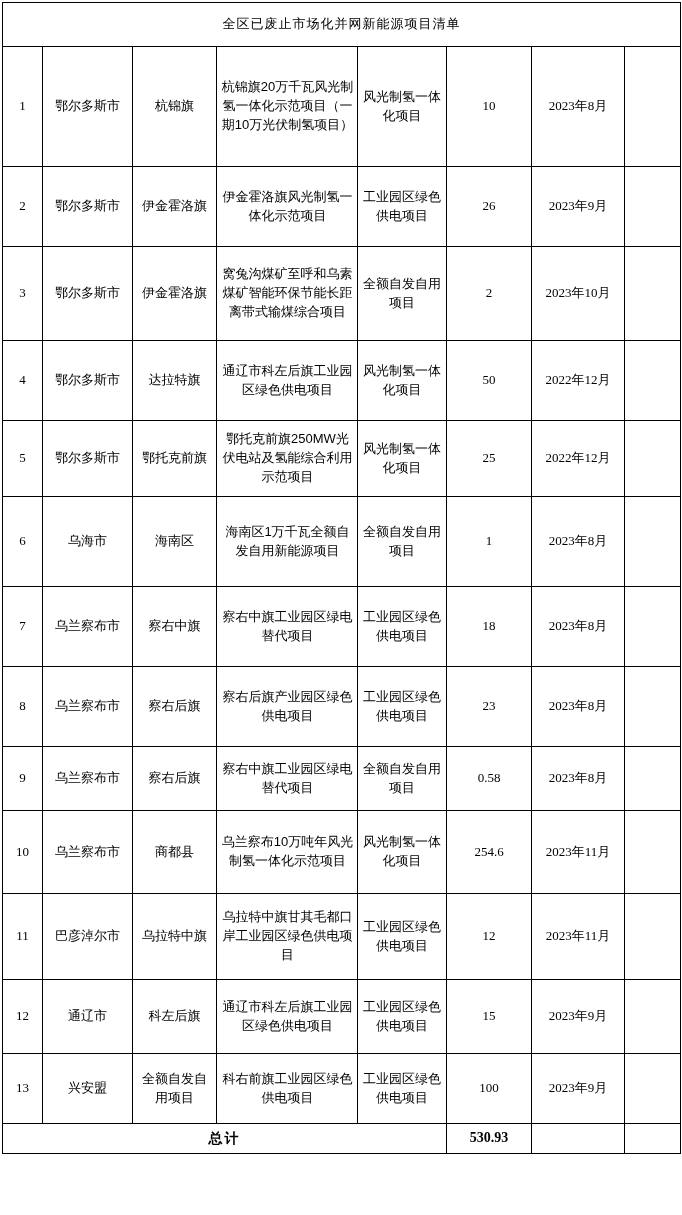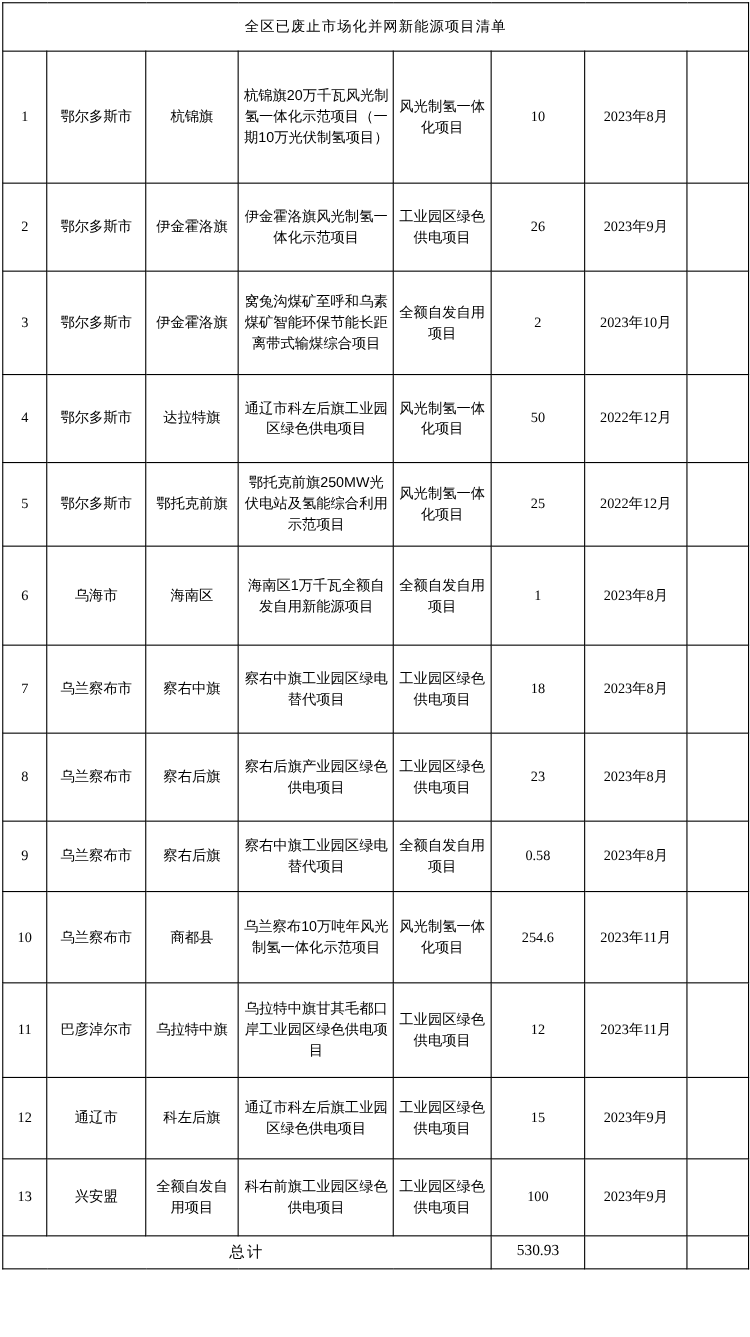--- a/index.html
+++ b/index.html
@@ -50,21 +50,21 @@
   .project {
     text-align: right;
     padding-left: 4px !important;
   }
   .num {
     font-family: "Liberation Serif", serif;
     font-size: 14px;
   }
   .total-row td {
     height: 30px;
-    font-weight: normal;
+    font-weight: bold;
     font-size: 14px;
   }
   .total-label {
     letter-spacing: 2px;
   }
 </style>
 </head>
 <body>
 
 <div class="sheet">

